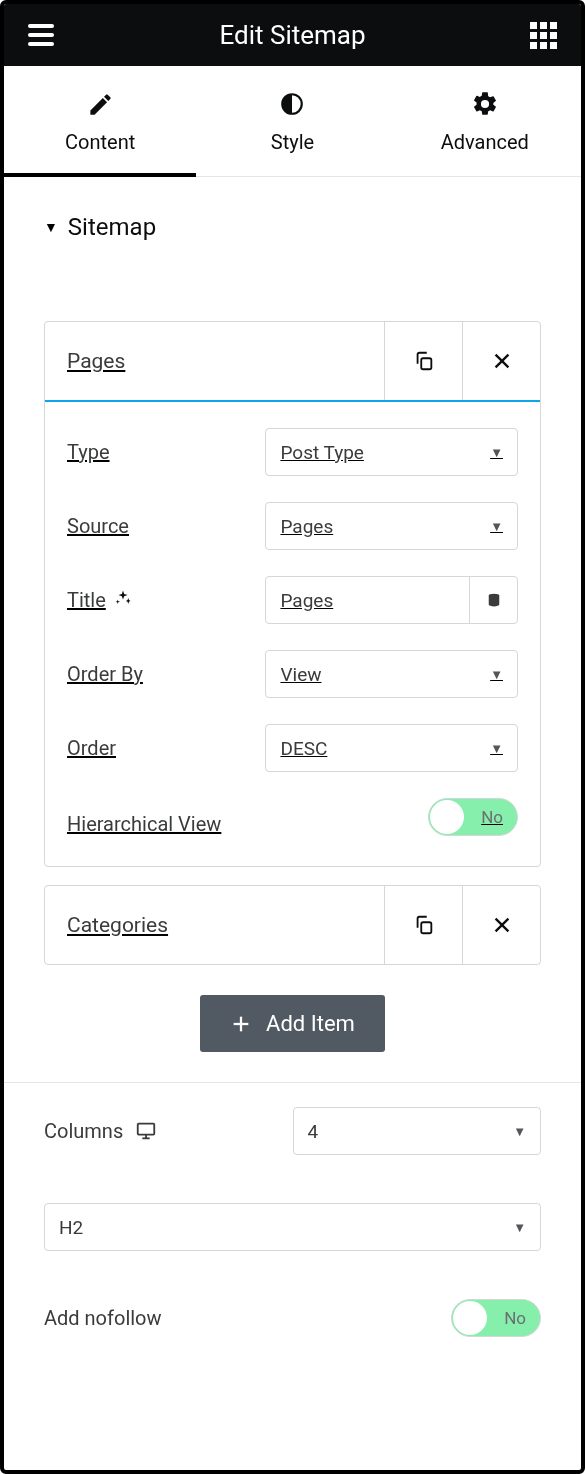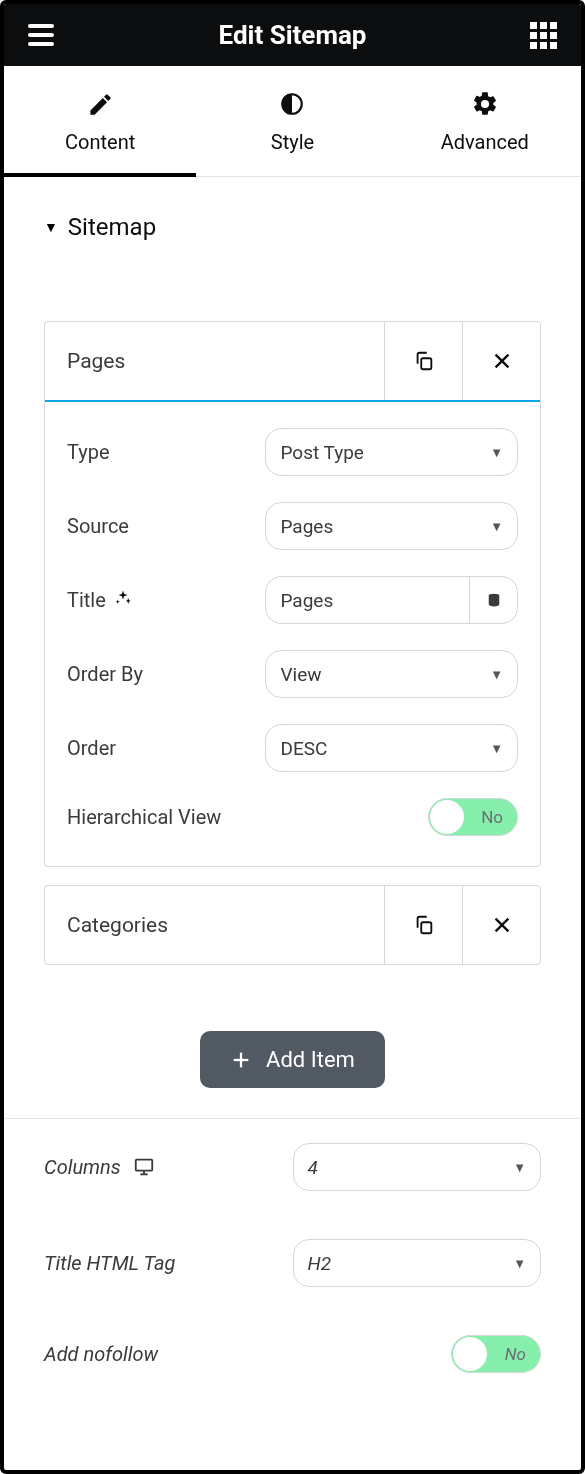--- a/index.html
+++ b/index.html
@@ -21,21 +21,21 @@
       background: #0c0d0e;
       color: #fff;
       height: 62px;
       display: flex;
       align-items: center;
       justify-content: space-between;
       padding: 0 24px;
     }
     .header-title {
       font-size: 26px;
-      font-weight: 700;
+      font-weight: 400;
       position: absolute;
       left: 50%;
       transform: translateX(-50%);
     }
     .hamburger {
       display: flex;
       flex-direction: column;
       gap: 5px;
       cursor: pointer;
     }
@@ -107,20 +107,21 @@
     }
     .section-title {
       font-size: 24px;
       font-weight: 400;
       color: #0c0d0e;
     }
     .item-block {
       border: 1px solid #d5d6d8;
       border-radius: 4px;
       margin-top: 56px;
+      text-decoration: underline;
     }
     .item-block.collapsed {
       margin-top: 18px;
     }
     .item-header {
       display: flex;
       align-items: center;
       height: 78px;
     }
     .item-title {
@@ -143,38 +144,39 @@
       border-top: 2px solid #0ea5e9;
       padding: 26px 22px 30px 22px;
     }
     .field-row {
       display: flex;
       align-items: center;
       margin-bottom: 26px;
     }
     .field-row:last-child {
       margin-bottom: 0;
+      align-items: flex-end;
     }
     .field-label {
       width: 44%;
       font-size: 20px;
       color: #3a3b3d;
       display: flex;
       align-items: center;
       gap: 8px;
     }
     .field-control {
       flex: 1;
     }
     .select-wrap, .text-wrap {
       position: relative;
       display: flex;
       align-items: center;
       border: 1px solid #d5d6d8;
-      border-radius: 16px;
+      border-radius: 4px;
       background: #fff;
       height: 48px;
     }
     .select-wrap .value, .text-wrap .value {
       flex: 1;
       padding: 0 14px;
       font-size: 19px;
       color: #3a3b3d;
     }
     .select-caret {
@@ -220,39 +222,37 @@
     }
     .add-item-wrap {
       display: flex;
       justify-content: center;
       padding: 30px 0;
     }
     .add-item {
       background: #515962;
       color: #fff;
       border: none;
-      border-radius: 10px;
+      border-radius: 3px;
       padding: 16px 30px;
       font-size: 22px;
       display: flex;
       align-items: center;
       gap: 14px;
       cursor: pointer;
-      margin-top: 36px;
     }
     .divider {
       height: 1px;
       background: #e6e6e6;
       margin: 0 -40px;
     }
     .outer-field {
       display: flex;
       align-items: center;
       padding: 24px 0;
-      font-style: italic;
     }
     .outer-field .field-label-outer {
       width: 50%;
       font-size: 20px;
       color: #3a3b3d;
       display: flex;
       align-items: center;
       gap: 12px;
     }
     .outer-field .field-control-outer {
@@ -453,21 +453,20 @@
     </div>
     <div class="field-control-outer">
       <div class="select-wrap">
         <span class="value">4</span>
         <span class="select-caret">▼</span>
       </div>
     </div>
   </div>
 
   <div class="outer-field">
-    <div class="field-label-outer">Title HTML Tag</div>
     <div class="field-control-outer">
       <div class="select-wrap">
         <span class="value">H2</span>
         <span class="select-caret">▼</span>
       </div>
     </div>
   </div>
 
   <div class="outer-field">
     <div class="field-label-outer">Add nofollow</div>

